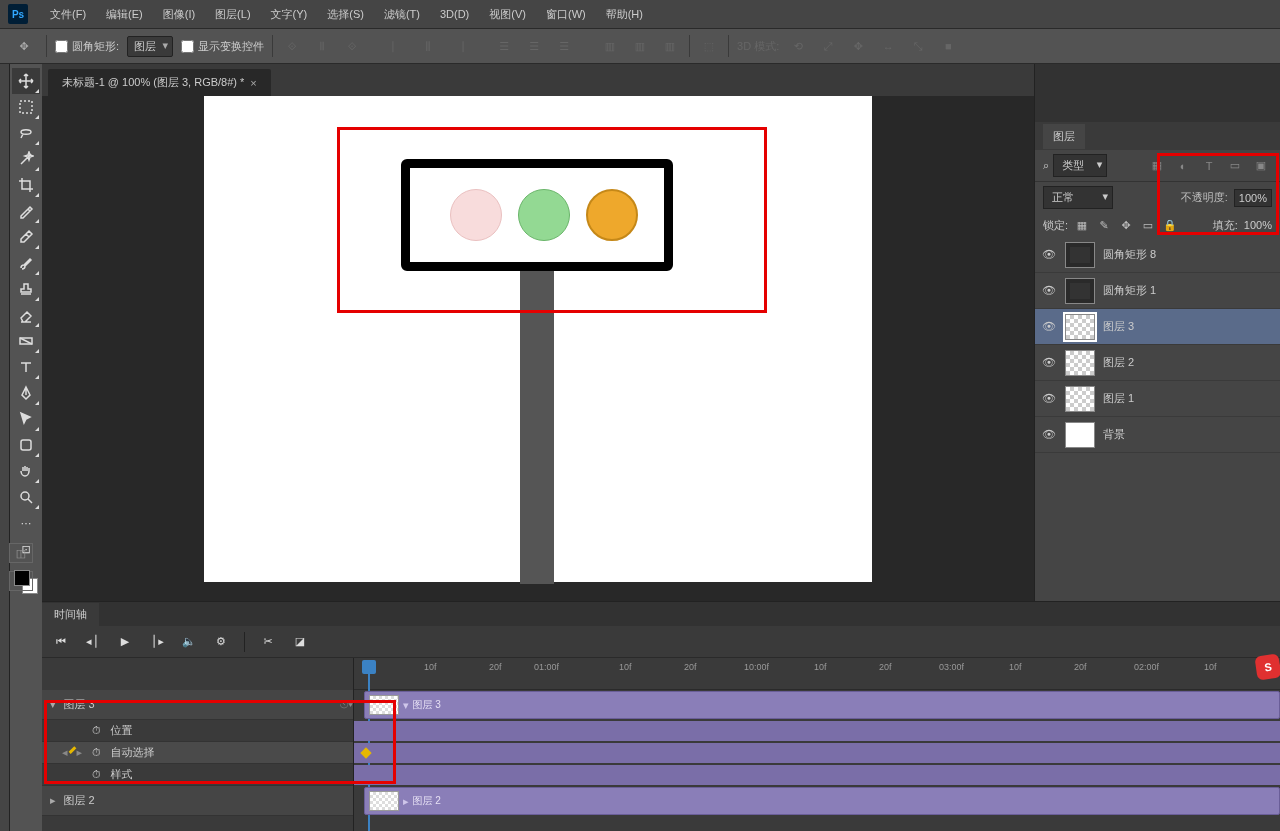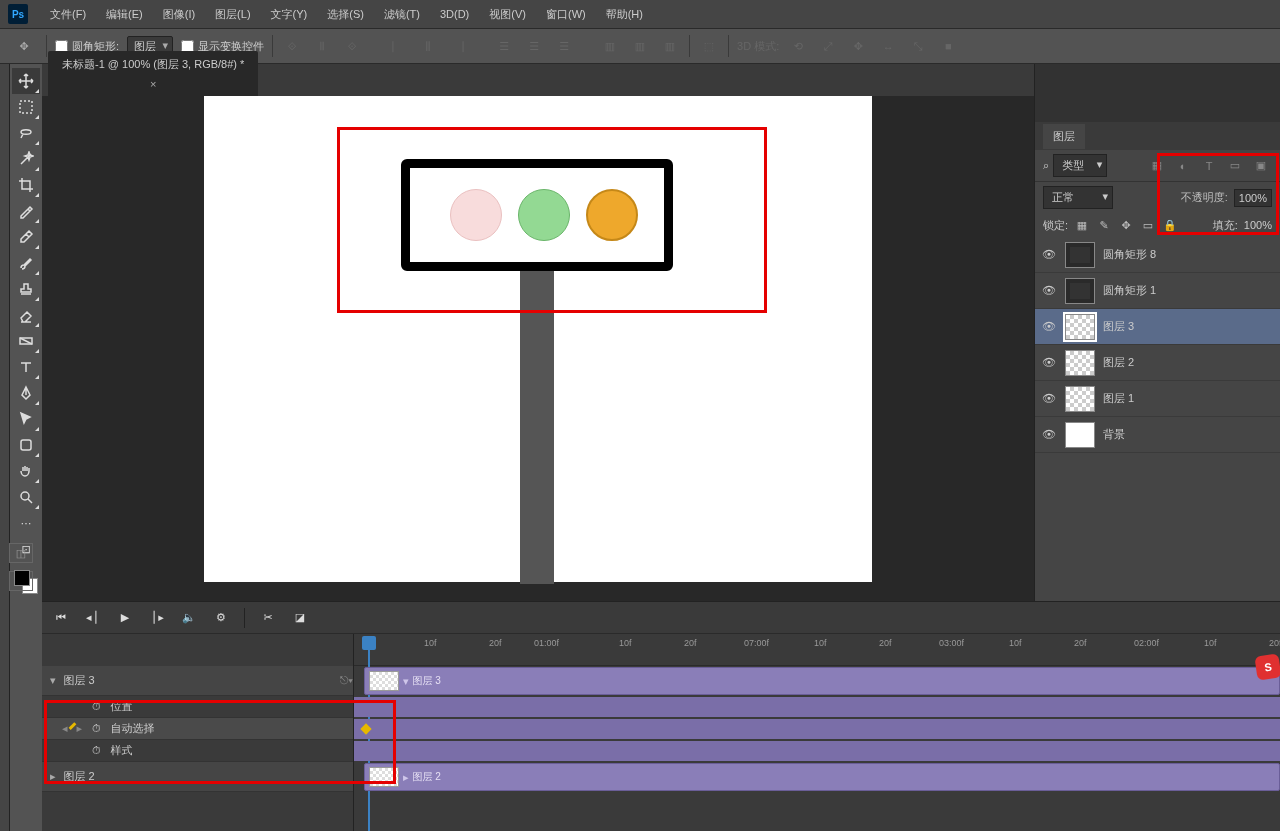--- a/index.html
+++ b/index.html
@@ -21,21 +21,21 @@
 .toolbar { width:32px; background:#535353; display:flex; flex-direction:column; align-items:center; padding-top:4px; gap:0;}
 .tool { width:28px; height:26px; display:flex; align-items:center; justify-content:center; color:#ddd; cursor:pointer; position:relative;}
 .tool.active{ background:#3a3a3a;}
 .tool svg{ width:16px; height:16px; stroke:#ddd; fill:none; stroke-width:1.5;}
 .tool .dot{position:absolute;right:1px;bottom:1px;width:0;height:0;border-right:4px solid #ddd;border-top:4px solid transparent;}
 .color-swatch{ width:28px; height:28px; position:relative; margin-top:6px;}
 .color-swatch .fg{position:absolute; width:16px;height:16px;background:#000;border:1px solid #888;left:2px;top:2px;z-index:2;}
 .color-swatch .bg{position:absolute; width:16px;height:16px;background:#fff;border:1px solid #888;right:2px;bottom:2px;}
 .center-area{ flex:1; display:flex; flex-direction:column; background:#282828;}
 .tab-bar{ height:32px; background:#3a3a3a; display:flex; align-items:flex-end; padding-left:6px;}
-.doc-tab{ background:#282828; padding:6px 14px; border-top-left-radius:2px;border-top-right-radius:2px; display:flex; align-items:center; gap:6px;flex-direction:column;}
+.doc-tab{ background:#282828; padding:6px 14px; border-top-left-radius:2px;border-top-right-radius:2px; display:flex; align-items:center; gap:6px;}
 .doc-tab .close{color:#aaa; cursor:pointer;}
 .canvas-wrap{ flex:1; display:flex; align-items:flex-start; justify-content:center; overflow:hidden; position:relative;}
 .canvas{ width:668px; height:486px; background:#fff; margin-top:0; position:relative;}
 .sign-rect{ position:absolute; left:197px; top:63px; width:272px; height:112px; border:9px solid #000; border-radius:6px; background:#fff;}
 .circle{ width:52px;height:52px;border-radius:50%; position:absolute; top:21px;}
 .c1{ left:40px; background:#f8dcdc; border:1px solid #eac0c0;}
 .c2{ left:108px; background:#93d993; border:1px solid #6ab56a;}
 .c3{ left:176px; background:#eea82c; border:2px solid #c58818;}
 .sign-pole{ position:absolute; left:316px; top:172px; width:34px; height:316px; background:#555;}
 .red-box1{ position:absolute; border:3px solid #e50000; pointer-events:none;}
@@ -371,20 +371,23 @@
     </div>
   </div>
 </div>
 
 <div class="extra-icons">
   <div class="ei">◫</div>
   <div class="ei">⧉</div>
 </div>
 
 <div class="timeline-panel">
+  <div class="tl-tab-row">
+    <div class="tl-tab">时间轴</div>
+  </div>
   <div class="tl-controls">
     <span class="btn">⏮</span>
     <span class="btn">◂⎪</span>
     <span class="btn">▶</span>
     <span class="btn">⎪▸</span>
     <span class="btn">🔈</span>
     <span class="btn">⚙</span>
     <div style="width:1px;height:20px;background:#222"></div>
     <span class="btn">✂</span>
     <span class="btn">◪</span>
@@ -423,21 +426,21 @@
       </div>
     </div>
     <div class="tl-right">
       <div class="ruler">
         <div class="playhead"></div>
         <span class="tick" style="left:70px">10f</span>
         <span class="tick" style="left:135px">20f</span>
         <span class="tick" style="left:180px">01:00f</span>
         <span class="tick" style="left:265px">10f</span>
         <span class="tick" style="left:330px">20f</span>
-        <span class="tick" style="left:390px">07:00f</span>
+        <span class="tick" style="left:390px">10:00f</span>
         <span class="tick" style="left:460px">10f</span>
         <span class="tick" style="left:525px">20f</span>
         <span class="tick" style="left:585px">03:00f</span>
         <span class="tick" style="left:655px">10f</span>
         <span class="tick" style="left:720px">20f</span>
         <span class="tick" style="left:780px">02:00f</span>
         <span class="tick" style="left:850px">10f</span>
         <span class="tick" style="left:915px">20f</span>
       </div>
       <div class="clip" style="left:10px; top:33px; right:0;">

